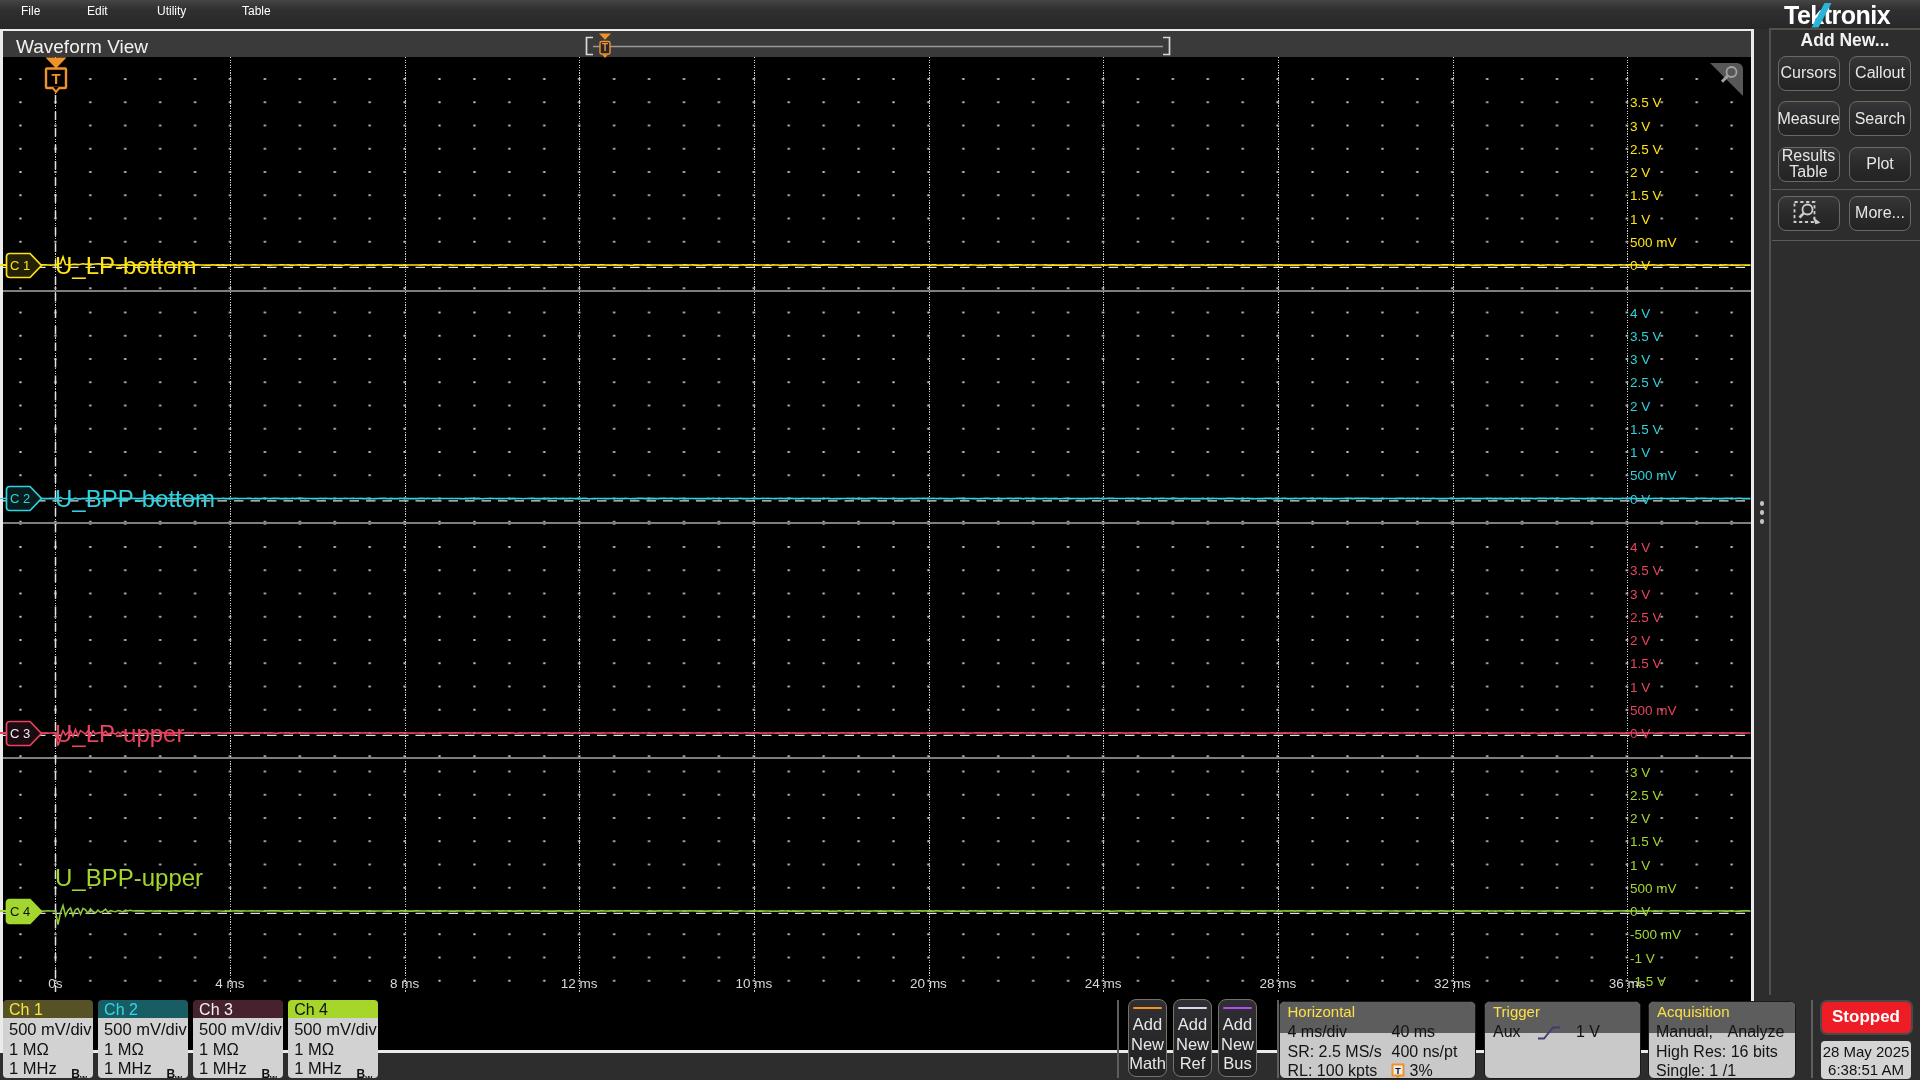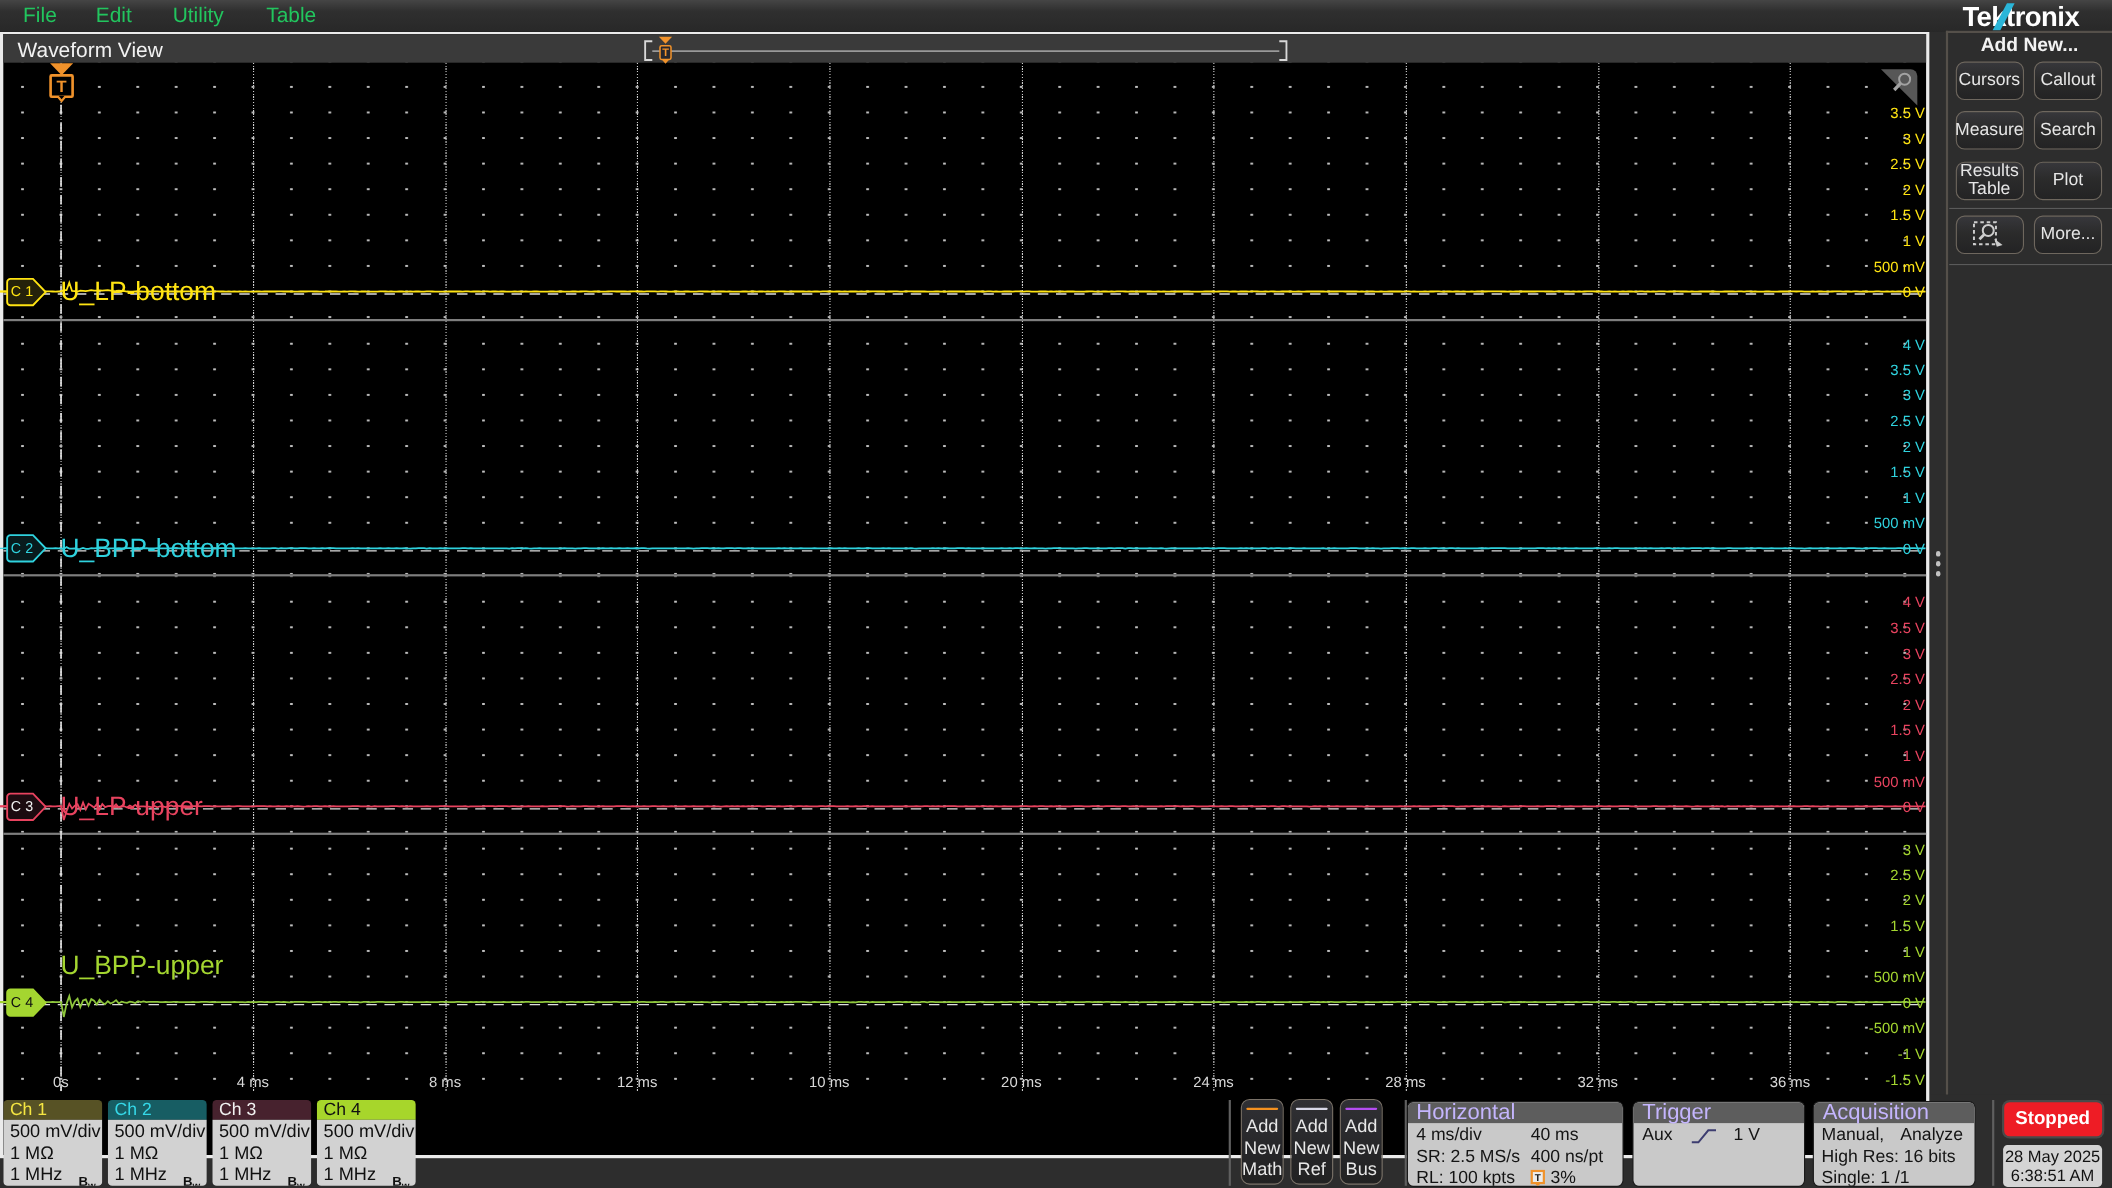--- a/index.html
+++ b/index.html
@@ -1,45 +1,45 @@
 <!DOCTYPE html>
 <html><head><meta charset="utf-8"><style>
 html,body{margin:0;padding:0;width:1920px;height:1080px;background:#2d2d2d;overflow:hidden;
 font-family:"Liberation Sans",sans-serif;-webkit-font-smoothing:antialiased}
 .abs{position:absolute}
 #menubar{position:absolute;left:0;top:0;width:1920px;height:29px;
 background:linear-gradient(#454545 0%,#2f2f2f 35%,#282828 100%)}
-.mitem{position:absolute;top:4px;color:#22c55e;font-size:19px}
+.mitem{position:absolute;top:4px;color:#ffffff;font-size:12px}
 #win{position:absolute;left:0;top:29px;width:1754px;height:1024px;background:#000;
 border:3px solid #ebebeb;border-top-width:2px;box-sizing:border-box}
 #title{position:absolute;left:0;top:0;width:1748px;height:26px;background:#3a3a3a;color:#f2f2f2}
 #rpanel{position:absolute;left:1755px;top:29px;width:165px;height:966px;background:#2d2d2d}
 .btn{position:absolute;width:62px;height:35px;border:1px solid #6e675e;border-radius:8px;
 background:linear-gradient(#37373b,#2b2b2b 45%,#232324);color:#e6e6e6;font-size:16px;
 display:flex;align-items:center;justify-content:center;box-sizing:border-box;text-align:center;line-height:16px}
-.vlabel{position:absolute;width:120px;text-align:right;font-size:13.5px}
+.vlabel{position:absolute;width:120px;font-size:13.5px}
 .tlabel{position:absolute;width:60px;text-align:center;font-size:13.5px;color:#d8d8d8}
 .chname{position:absolute;font-size:24px}
 .gridpane{position:absolute;left:0;width:1748px;
 background-image:radial-gradient(circle,#c2c2c2 0 0.95px,rgba(0,0,0,0) 1.35px);
 background-size:34.93px 23.25px}
 .majv{position:absolute;width:1px;top:0;height:935px;
 background:repeating-linear-gradient(to bottom,#cdcdcd 0 1.2px,rgba(0,0,0,0) 1.2px 2.55px)}
 .psep{position:absolute;left:0;width:1748px;height:2.5px;background:#7e7e7e}
 .badge{position:absolute;top:999.5px;width:90px;height:78px;border-radius:4px;overflow:hidden}
 .bhead{height:18.5px;font-size:16px;padding-left:6px;line-height:19px}
 .bbody{height:59.5px;background:#d2d2d2;color:#101010;font-size:16.5px;line-height:19.5px;padding:2px 0 12px 6px;position:relative}
 .addbtn{position:absolute;top:999px;width:39px;height:77.5px;border:1px solid #7a7268;border-radius:8px;
 background:linear-gradient(#303034,#252527 70%,#222);box-sizing:border-box;color:#e8e8e8;font-size:16.5px;
 text-align:center;line-height:19.5px;padding-top:15px}
 .addline{position:absolute;left:4px;top:6.5px;width:29px;height:2.5px;border-radius:1px}
 .vsep{position:absolute;top:1000px;height:78px;width:2px;background:#5f5f5f}
 .panel{position:absolute;top:1001px;height:77.5px;border:1.5px solid #1a1a1a;border-radius:6px;
 box-sizing:border-box;background:#c9c9c9;overflow:hidden}
-.phead{height:19px;background:#5d5d5d;color:#c4b5fd;font-size:20px;line-height:19px;padding-left:8px}
+.phead{height:31px;background:#5d5d5d;color:#fde047;font-size:15px;line-height:19px;padding-left:8px}
 .prow{position:absolute;color:#141414;font-size:16px;white-space:nowrap}
 </style></head><body>
 <div id="menubar"></div>
 <div class="mitem" style="left:21px">File</div>
 <div class="mitem" style="left:87px">Edit</div>
 <div class="mitem" style="left:157px">Utility</div>
 <div class="mitem" style="left:242px">Table</div>
 <svg class="abs" style="left:1784px;top:2px" width="132" height="27" viewBox="0 0 132 27">
 <text x="0" y="21.5" font-family="Liberation Sans" font-size="25px" font-weight="bold" fill="#fff" letter-spacing="-0.5">Tektronix</text>
 <polygon points="40.5,1 47.5,1 34.5,25.5 27.5,25.5" fill="#2ab5d8"></polygon>

